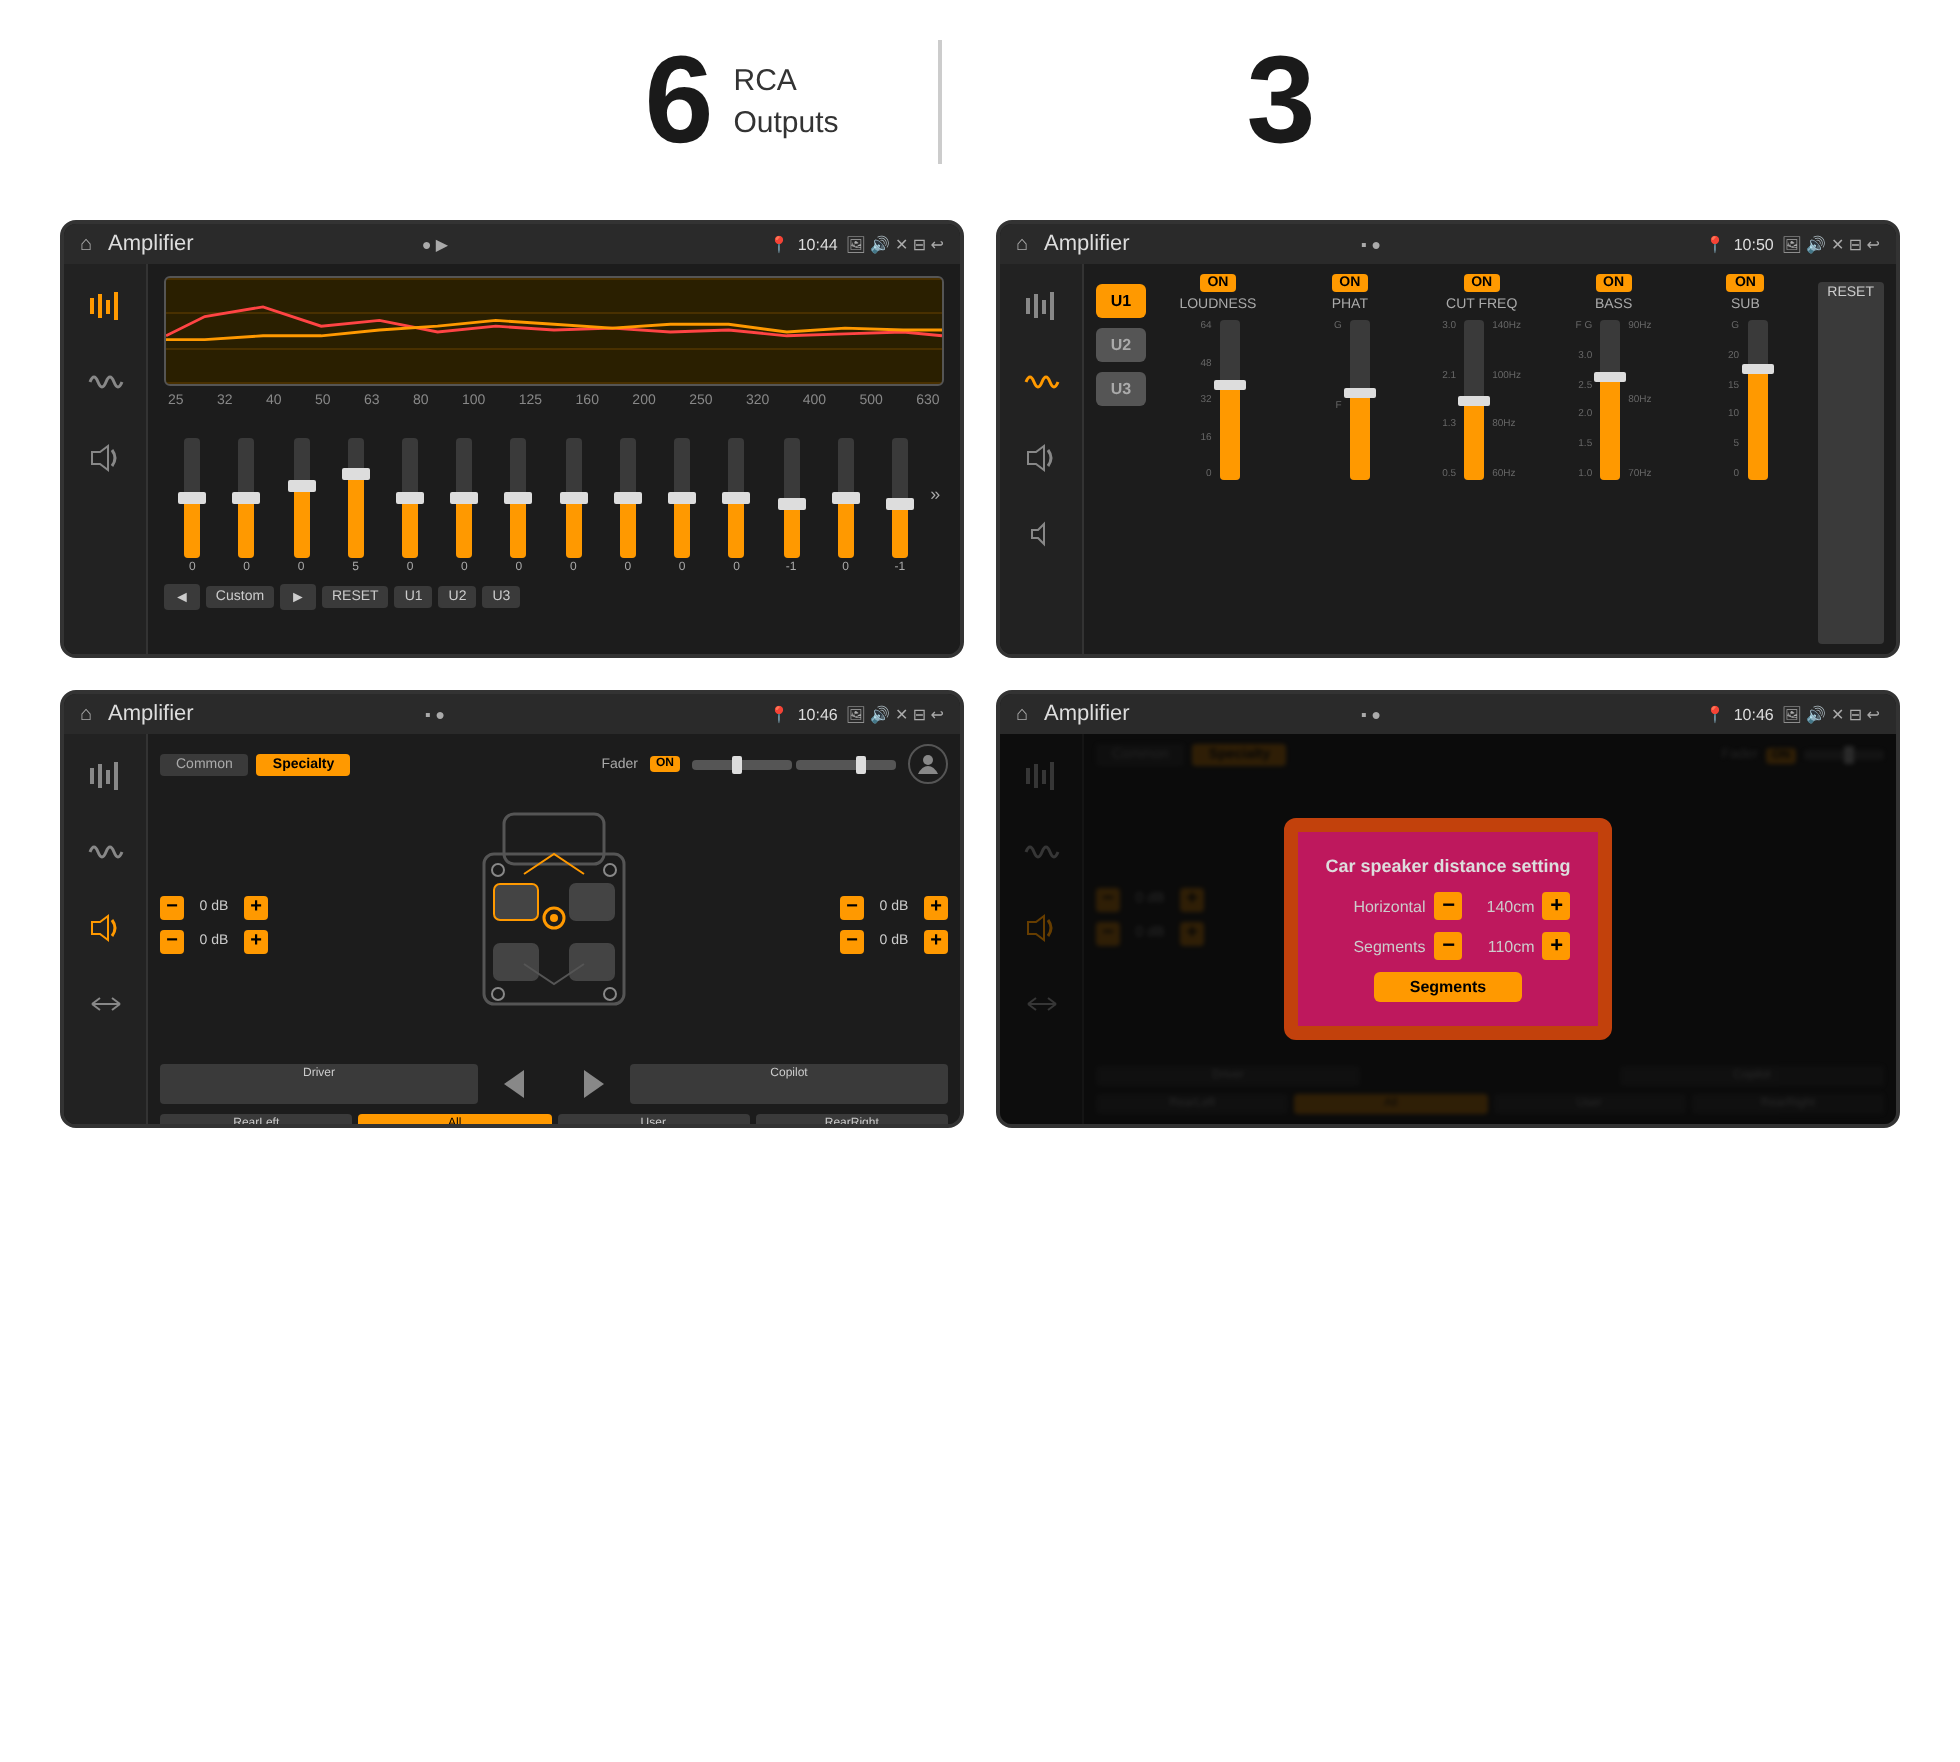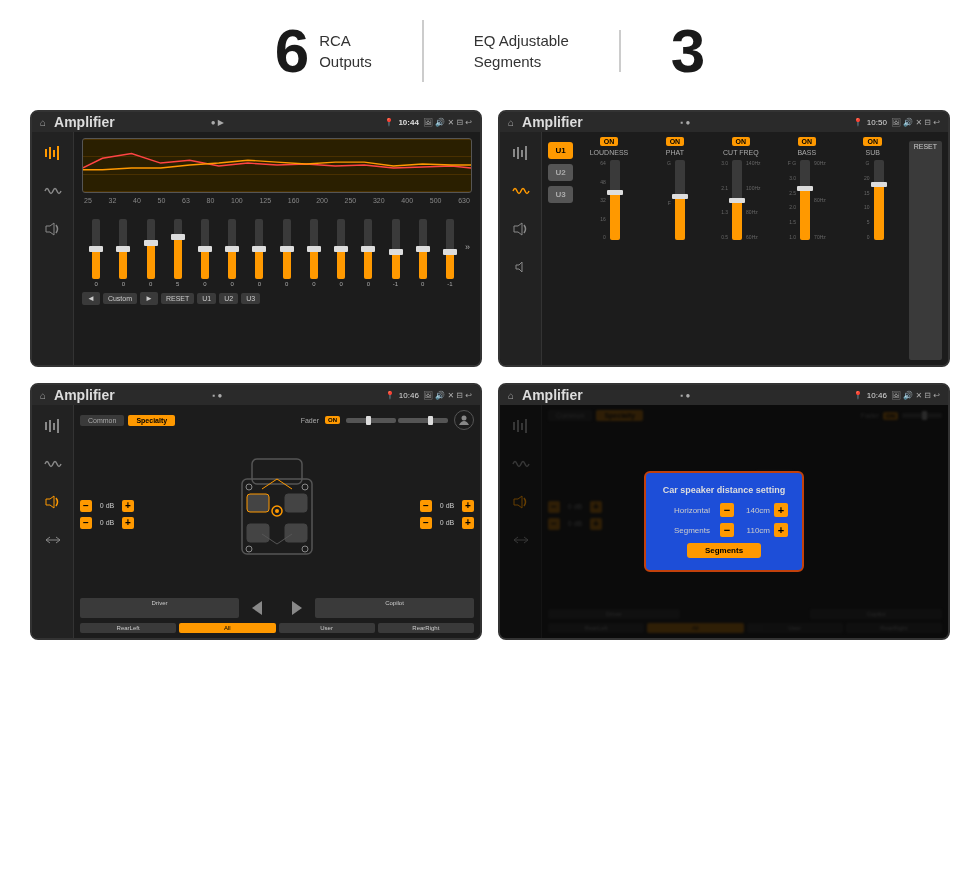--- a/index.html
+++ b/index.html
@@ -77,27 +77,27 @@
       align-items: center;
       background: #2a2a2a;
       padding: 3px 8px;
       height: 20px;
       font-size: 9px;
       color: #ddd;
       gap: 4px;
     }
 
     .status-bar .home-icon { font-size: 10px; color: #aaa; margin-right: 4px; }
-    .status-bar .app-name { font-size: 14px; color: #ddd; flex: 1; font-weight: bold; }
+    .status-bar .app-name { font-size: 11px; color: #ddd; flex: 1; font-weight: normal; }
 
     
     .screen-content {
       display: flex;
       background: #1c1c1c;
-      height: 233px;
+      height: 195px;
     }
 
     .side-icons {
       width: 42px;
       background: #222;
       display: flex;
       flex-direction: column;
       align-items: center;
       padding: 10px 0;
       gap: 16px;
@@ -486,22 +486,22 @@
       position: absolute;
       top: 0; left: 0; right: 0; bottom: 0;
       background: rgba(0,0,0,0.6);
       display: flex;
       align-items: center;
       justify-content: center;
       z-index: 10;
     }
 
     .dialog-box {
-      background: #1d4ed8;
-      border: 2px solid #c2410c;
+      background: #be185d;
+      border: 7px solid #c2410c;
       border-radius: 6px;
       padding: 12px 14px;
       min-width: 160px;
     }
 
     .dialog-title {
       font-size: 9px;
       color: #ddd;
       text-align: center;
       margin-bottom: 8px;
@@ -576,42 +576,38 @@
 
     <div class="stat-item">
       <span class="stat-number">6</span>
       <div class="stat-text">
         <span>RCA</span><br>
         <span>Outputs</span>
       </div>
     </div>
 
     <div class="stat-item">
-      <div class="stat-text">
-        <span>EQ Adjustable</span><br>
-        <span>Segments</span>
-      </div>
     </div>
 
     <div class="stat-item">
       <span class="stat-number">3</span>
     </div>
 
   </div>
 
   <div class="screens-grid">
 
     <div class="screen-wrapper">
       <div class="status-bar">
         <span class="home-icon">⌂</span>
         <span class="app-name">Amplifier</span>
         <span style="font-size:8px;color:#aaa;">● ▶</span>
         <span style="flex:1"></span>
         <span style="font-size:8px;color:#aaa;">📍</span>
-        <span style="font-size:8px;color:#ddd;font-weight:bold;">10:44</span>
+        <span style="font-size:8px;color:#ddd;">10:44</span>
         <span style="font-size:8px;color:#aaa;">🖼 🔊 ✕ ⊟ ↩</span>
       </div>
       <div class="screen-content">
         <div class="side-icons">
           <div class="side-icon active">
             <svg width="18" height="16" viewBox="0 0 18 16">
                 <rect x="1" y="4" width="2" height="8" fill="#f90"></rect>
                 <rect x="5" y="2" width="2" height="12" fill="#f90"></rect>
                 <rect x="9" y="5" width="2" height="7" fill="#f90"></rect>
                 <rect x="13" y="1" width="2" height="14" fill="#f90"></rect>

